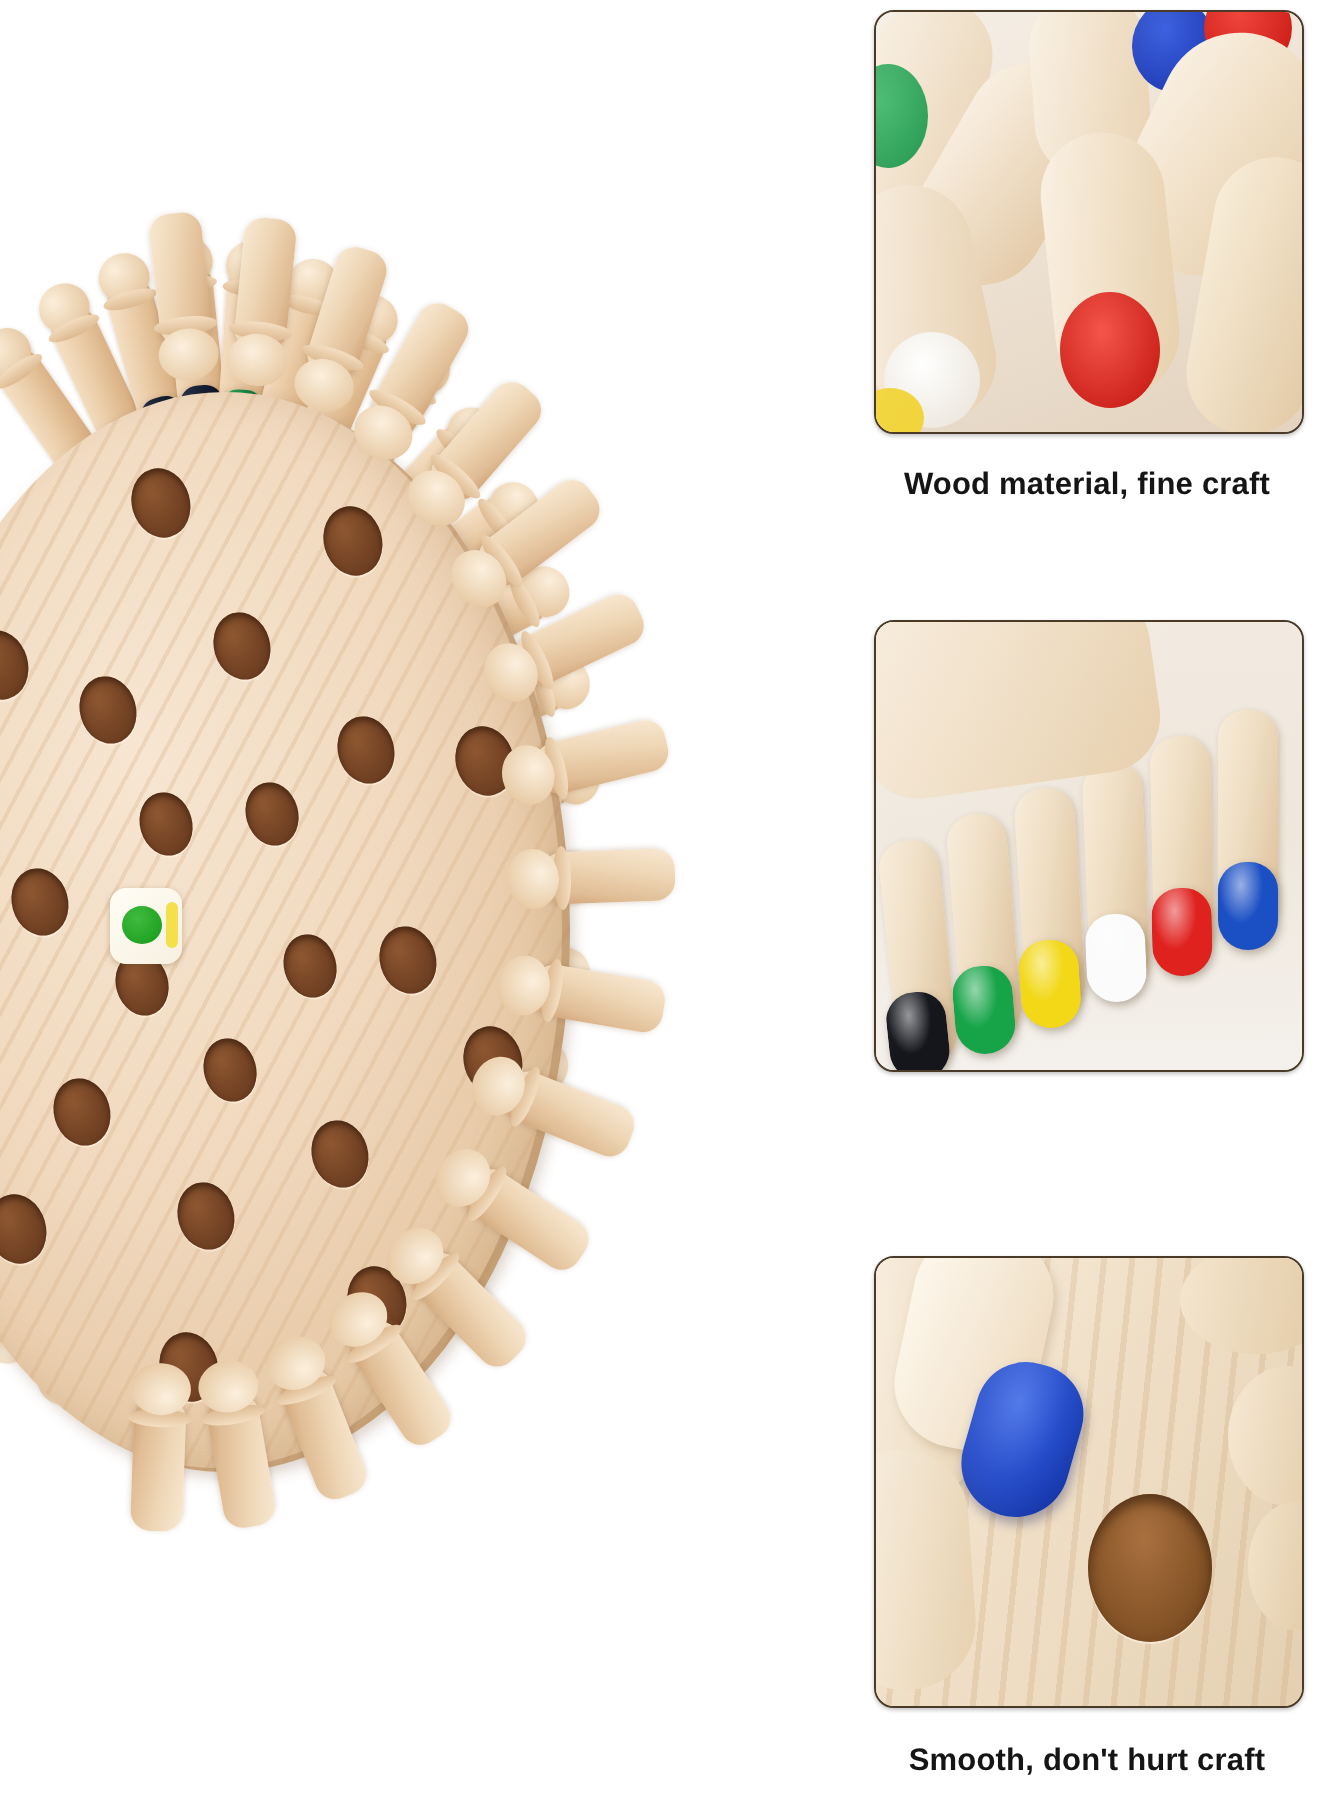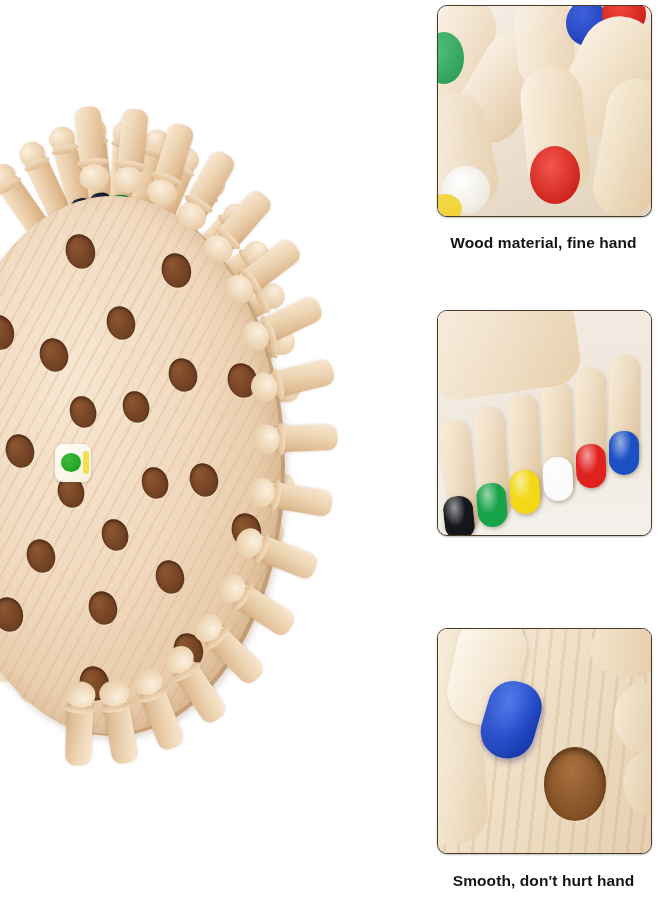--- a/index.html
+++ b/index.html
@@ -401,21 +401,21 @@
       <div class="cyl" style="left:132px;top:8px;width:80px;height:126px;transform:rotate(26deg);background:linear-gradient(100deg,#faf1e3,#e7d0ad);"></div>
       <div class="cyl" style="left:162px;top:72px;width:62px;height:140px;transform:rotate(10deg);background:linear-gradient(100deg,#f8eeda,#e2c9a4);"></div>
       <div class="cyl" style="left:86px;top:60px;width:62px;height:132px;transform:rotate(-6deg);background:linear-gradient(100deg,#fbf2e4,#e6cfab);"></div>
       <div class="cyl" style="left:92px;top:140px;width:50px;height:58px;border-radius:50%;background:radial-gradient(ellipse at 42% 34%,#f4554a,#c0120c);"></div>
       <div class="cyl" style="left:-8px;top:86px;width:62px;height:120px;transform:rotate(-12deg);background:linear-gradient(100deg,#f9efe1,#e6cfae);"></div>
       <div class="cyl" style="left:4px;top:160px;width:48px;height:48px;border-radius:50%;background:radial-gradient(ellipse at 40% 34%,#ffffff,#e8e2d6);"></div>
       <div class="cyl" style="left:-10px;top:188px;width:34px;height:30px;border-radius:50%;background:#f2d53c;"></div>
       <div class="sheen"></div>
     </div>
   </div>
-  <div class="caption c1">Wood material, fine hand</div>
+  <div class="caption c1">Wood material, fine craft</div>
 
   <div class="panel p2">
     <div class="pimg s2">
       <div id="panel2-pegs">
           <div class="rowpeg" style="left: 6px; top: 109px; transform: rotate(-6deg);"></div>
           <div class="rowtip" style="left: 6px; top: 185px; transform: rotate(-6deg); background: radial-gradient(at 38% 26%, rgba(255, 255, 255, 0.55) 0%, rgba(255, 255, 255, 0) 42%), rgb(20, 22, 28); box-shadow: rgba(80, 60, 35, 0.35) 1px 2px 4px;"></div>
           <div class="rowpeg" style="left: 39px; top: 96px; transform: rotate(-4.8deg);"></div>
           <div class="rowtip" style="left: 39px; top: 172px; transform: rotate(-4.8deg); background: radial-gradient(at 38% 26%, rgba(255, 255, 255, 0.55) 0%, rgba(255, 255, 255, 0) 42%), rgb(23, 164, 73); box-shadow: rgba(80, 60, 35, 0.35) 1px 2px 4px;"></div>
           <div class="rowpeg" style="left: 72px; top: 83px; transform: rotate(-3.6deg);"></div>
           <div class="rowtip" style="left: 72px; top: 159px; transform: rotate(-3.6deg); background: radial-gradient(at 38% 26%, rgba(255, 255, 255, 0.55) 0%, rgba(255, 255, 255, 0) 42%), rgb(242, 216, 22); box-shadow: rgba(80, 60, 35, 0.35) 1px 2px 4px;"></div>
@@ -437,15 +437,15 @@
       <div class="cyl" style="left:14px;top:-14px;width:70px;height:110px;border-radius:32px;transform:rotate(12deg);background:linear-gradient(100deg,#fdf6e9,#ecd8ba);box-shadow:2px 2px 5px rgba(130,95,55,.25);"></div>
       <div class="cyl" id="blue-tip" style="left:46px;top:52px;width:54px;height:78px;border-radius:26px 26px 28px 28px;transform:rotate(16deg);background:radial-gradient(ellipse at 38% 28%,#4a73e8 0%,#2249c9 48%,#12309a 100%);box-shadow:2px 3px 6px rgba(20,30,90,.35);"></div>
       <div class="cyl" style="left:-22px;top:96px;width:70px;height:120px;border-radius:34px;transform:rotate(-4deg);background:linear-gradient(100deg,#fbf3e5,#e6d0ae);"></div>
       <div class="bighole"></div>
       <div class="cyl" style="left:152px;top:-6px;width:76px;height:54px;border-radius:50%;background:linear-gradient(100deg,#f4e6cf,#e2c9a3);"></div>
       <div class="cyl" style="left:176px;top:54px;width:60px;height:70px;border-radius:50%;background:linear-gradient(100deg,#f6e9d5,#e0c69e);"></div>
       <div class="cyl" style="left:186px;top:122px;width:46px;height:64px;border-radius:50%;background:linear-gradient(100deg,#f3e4cc,#ddc29a);"></div>
       <div class="sheen"></div>
     </div>
   </div>
-  <div class="caption c3">Smooth, don't hurt hand</div>
+  <div class="caption c3">Smooth, don't hurt craft</div>
 
 </div>
 
 </body></html>

